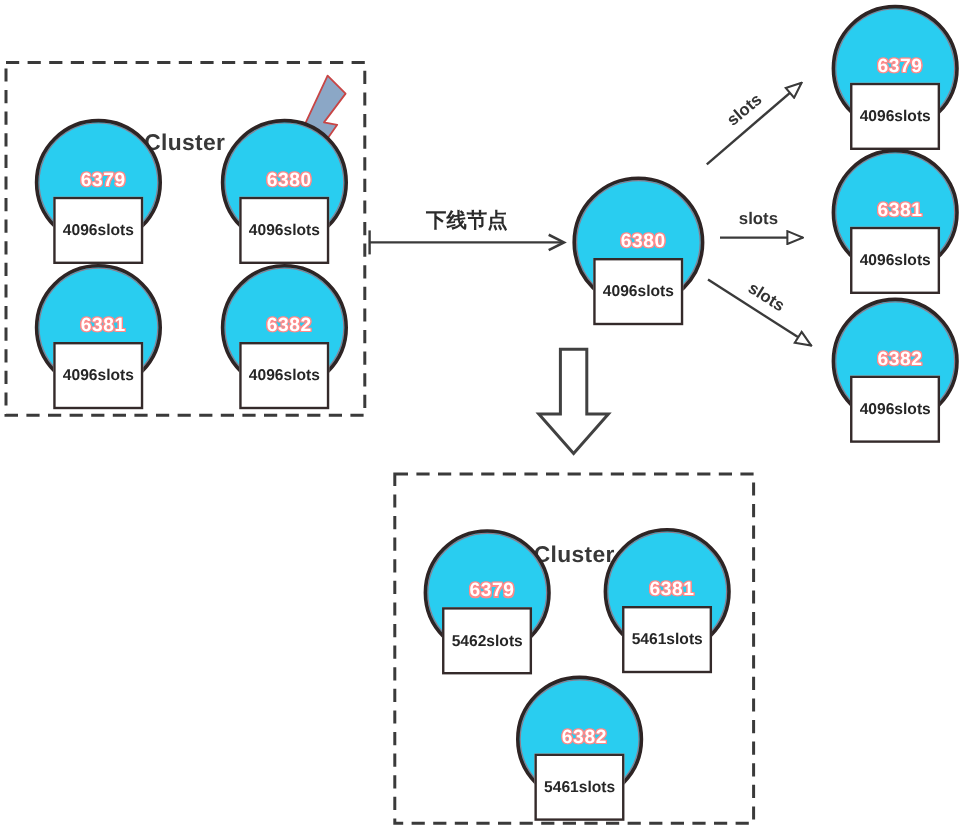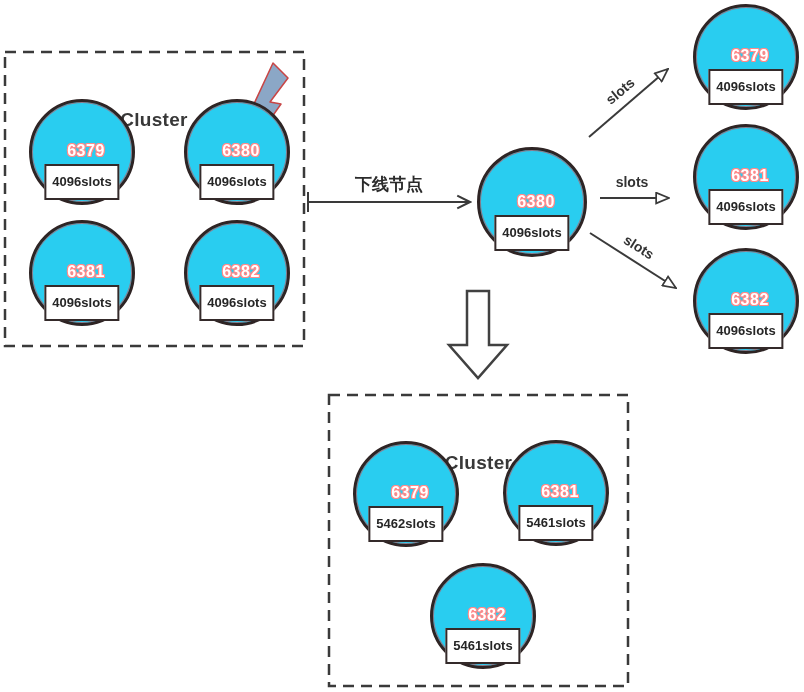--- a/index.html
+++ b/index.html
@@ -20,21 +20,21 @@
   }
   .node.lg{width:110px;height:110px;}
   .node-id{
     position:absolute;top:40px;left:4px;width:100%;text-align:center;
     font-weight:700;font-size:16px;color:#ffffff;letter-spacing:.5px;
     text-shadow:-1px 0 #FF8A8A,1px 0 #FF8A8A,0 -1px #FF8A8A,0 1px #FF8A8A,
                 -1px -1px #FF8A8A,1px 1px #FF8A8A,1px -1px #FF8A8A,-1px 1px #FF8A8A;
   }
   .slot-box{
     position:absolute;top:62px;left:50%;transform:translateX(-50%);
-    background:#ffffff;border:2px solid #342A2A;padding:8px 6px;
+    background:#ffffff;border:2px solid #342A2A;padding:18px 6px;
     font-weight:700;font-size:13px;color:#262626;white-space:nowrap;line-height:16px;
   }
   .flow-label{
     position:absolute;transform:translate(-50%,-50%);
     font-weight:700;font-size:17px;color:#2B2B2B;white-space:nowrap;
   }
   .slot-arrow-label{
     position:absolute;font-weight:700;font-size:14px;color:#333333;white-space:nowrap;
   }
   .rot-up{transform:translate(-50%,-50%) rotate(-40deg);}

